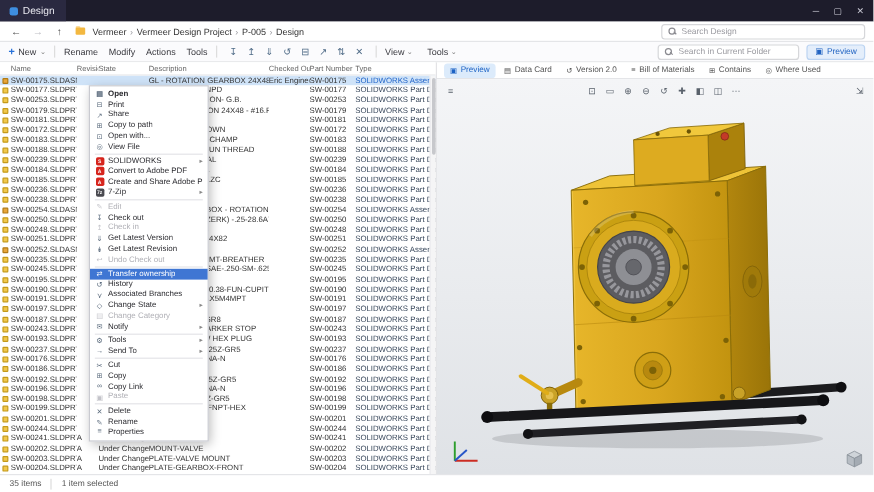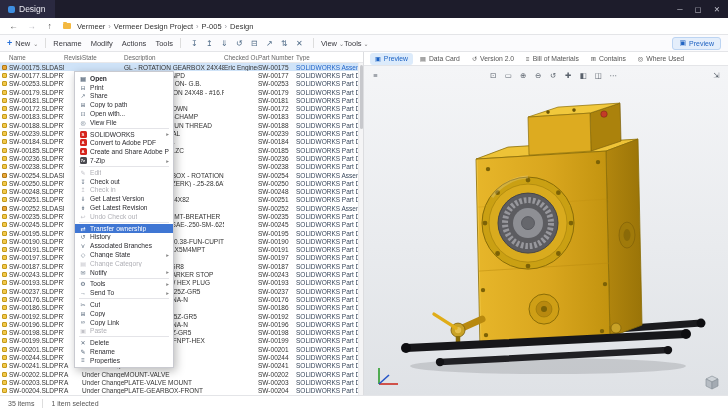--- a/index.html
+++ b/index.html
@@ -33,21 +33,21 @@
   
   .toolbar{height:17px;background:#fbfbfd;border-bottom:1px solid #e4e5e8;display:flex;align-items:center;padding:0 7px;font-size:7.5px;color:#3a3a40;gap:7px;flex:0 0 auto}
   .tb-new{display:flex;align-items:center;gap:3px}
   .plus{color:#2670d9;font-weight:bold;font-size:9px}
   .caret{font-size:6px;color:#777}
   .vsep{width:1px;height:10px;background:#ddd;flex:0 0 auto}
   .tb-menus{display:flex;gap:9px}
   .tb-menu{white-space:nowrap}
   .tb-icons{display:flex;gap:2px}
   .tb-icon{width:13px;height:13px;display:flex;align-items:center;justify-content:center;color:#4f6b87;font-size:8px;border-radius:2px}
-  .tb-dds{display:flex;gap:0}
+  .tb-dds{display:flex;gap:12px}
   .tb-dd{display:flex;align-items:center;gap:2px;white-space:nowrap}
   .tb-right{margin-left:auto;display:flex;align-items:center;gap:6px}
   .folder-search{width:118px;margin-left:0}
   .preview-toggle{display:flex;align-items:center;gap:3px;background:#e4eefb;color:#2264c2;border:1px solid #bcd4f2;border-radius:3px;height:13px;padding:0 6px;font-size:7px}
   .ptg-icon{font-size:7px}
 
   
   .main{flex:1;display:flex;min-height:0;position:relative}
   .list-pane{width:364px;flex:0 0 364px;border-right:1px solid #dcdde0;position:relative;display:flex;flex-direction:column;min-width:0;background:#fff}
   .list-header{height:11px;display:flex;align-items:center;font-size:6.3px;color:#666;border-bottom:1px solid #e8e8ea;background:#fff;flex:0 0 auto}
@@ -124,20 +124,24 @@
     <span class="folder-ic"></span>
     <div class="breadcrumb">
         <span class="bc-item">Vermeer</span>
         <span class="bc-sep">›</span>
         <span class="bc-item">Vermeer Design Project</span>
         <span class="bc-sep">›</span>
         <span class="bc-item">P-005</span>
         <span class="bc-sep">›</span>
         <span class="bc-item">Design</span>
       </div>
+    <div class="search-box">
+      <span class="mag"></span>
+      <input placeholder="Search Design" style="">
+    </div>
   </div>
 
   <div class="toolbar">
     <div class="tb-new">
       <span class="plus">+</span>
       <span>New</span>
       <span class="caret">⌄</span>
     </div>
     <span class="vsep"></span>
     <div class="tb-menus">
@@ -162,20 +166,24 @@
         <span class="tb-dd">
           <span>View</span>
           <span class="caret">⌄</span>
         </span>
         <span class="tb-dd">
           <span>Tools</span>
           <span class="caret">⌄</span>
         </span>
       </div>
     <div class="tb-right">
+      <div class="search-box folder-search">
+        <span class="mag"></span>
+        <input placeholder="Search in Current Folder" style="">
+      </div>
       <div class="preview-toggle">
         <span class="ptg-icon">▣</span>
         <span>Preview</span>
       </div>
     </div>
   </div>
 
   <div class="main">
 
     <div class="list-pane">

